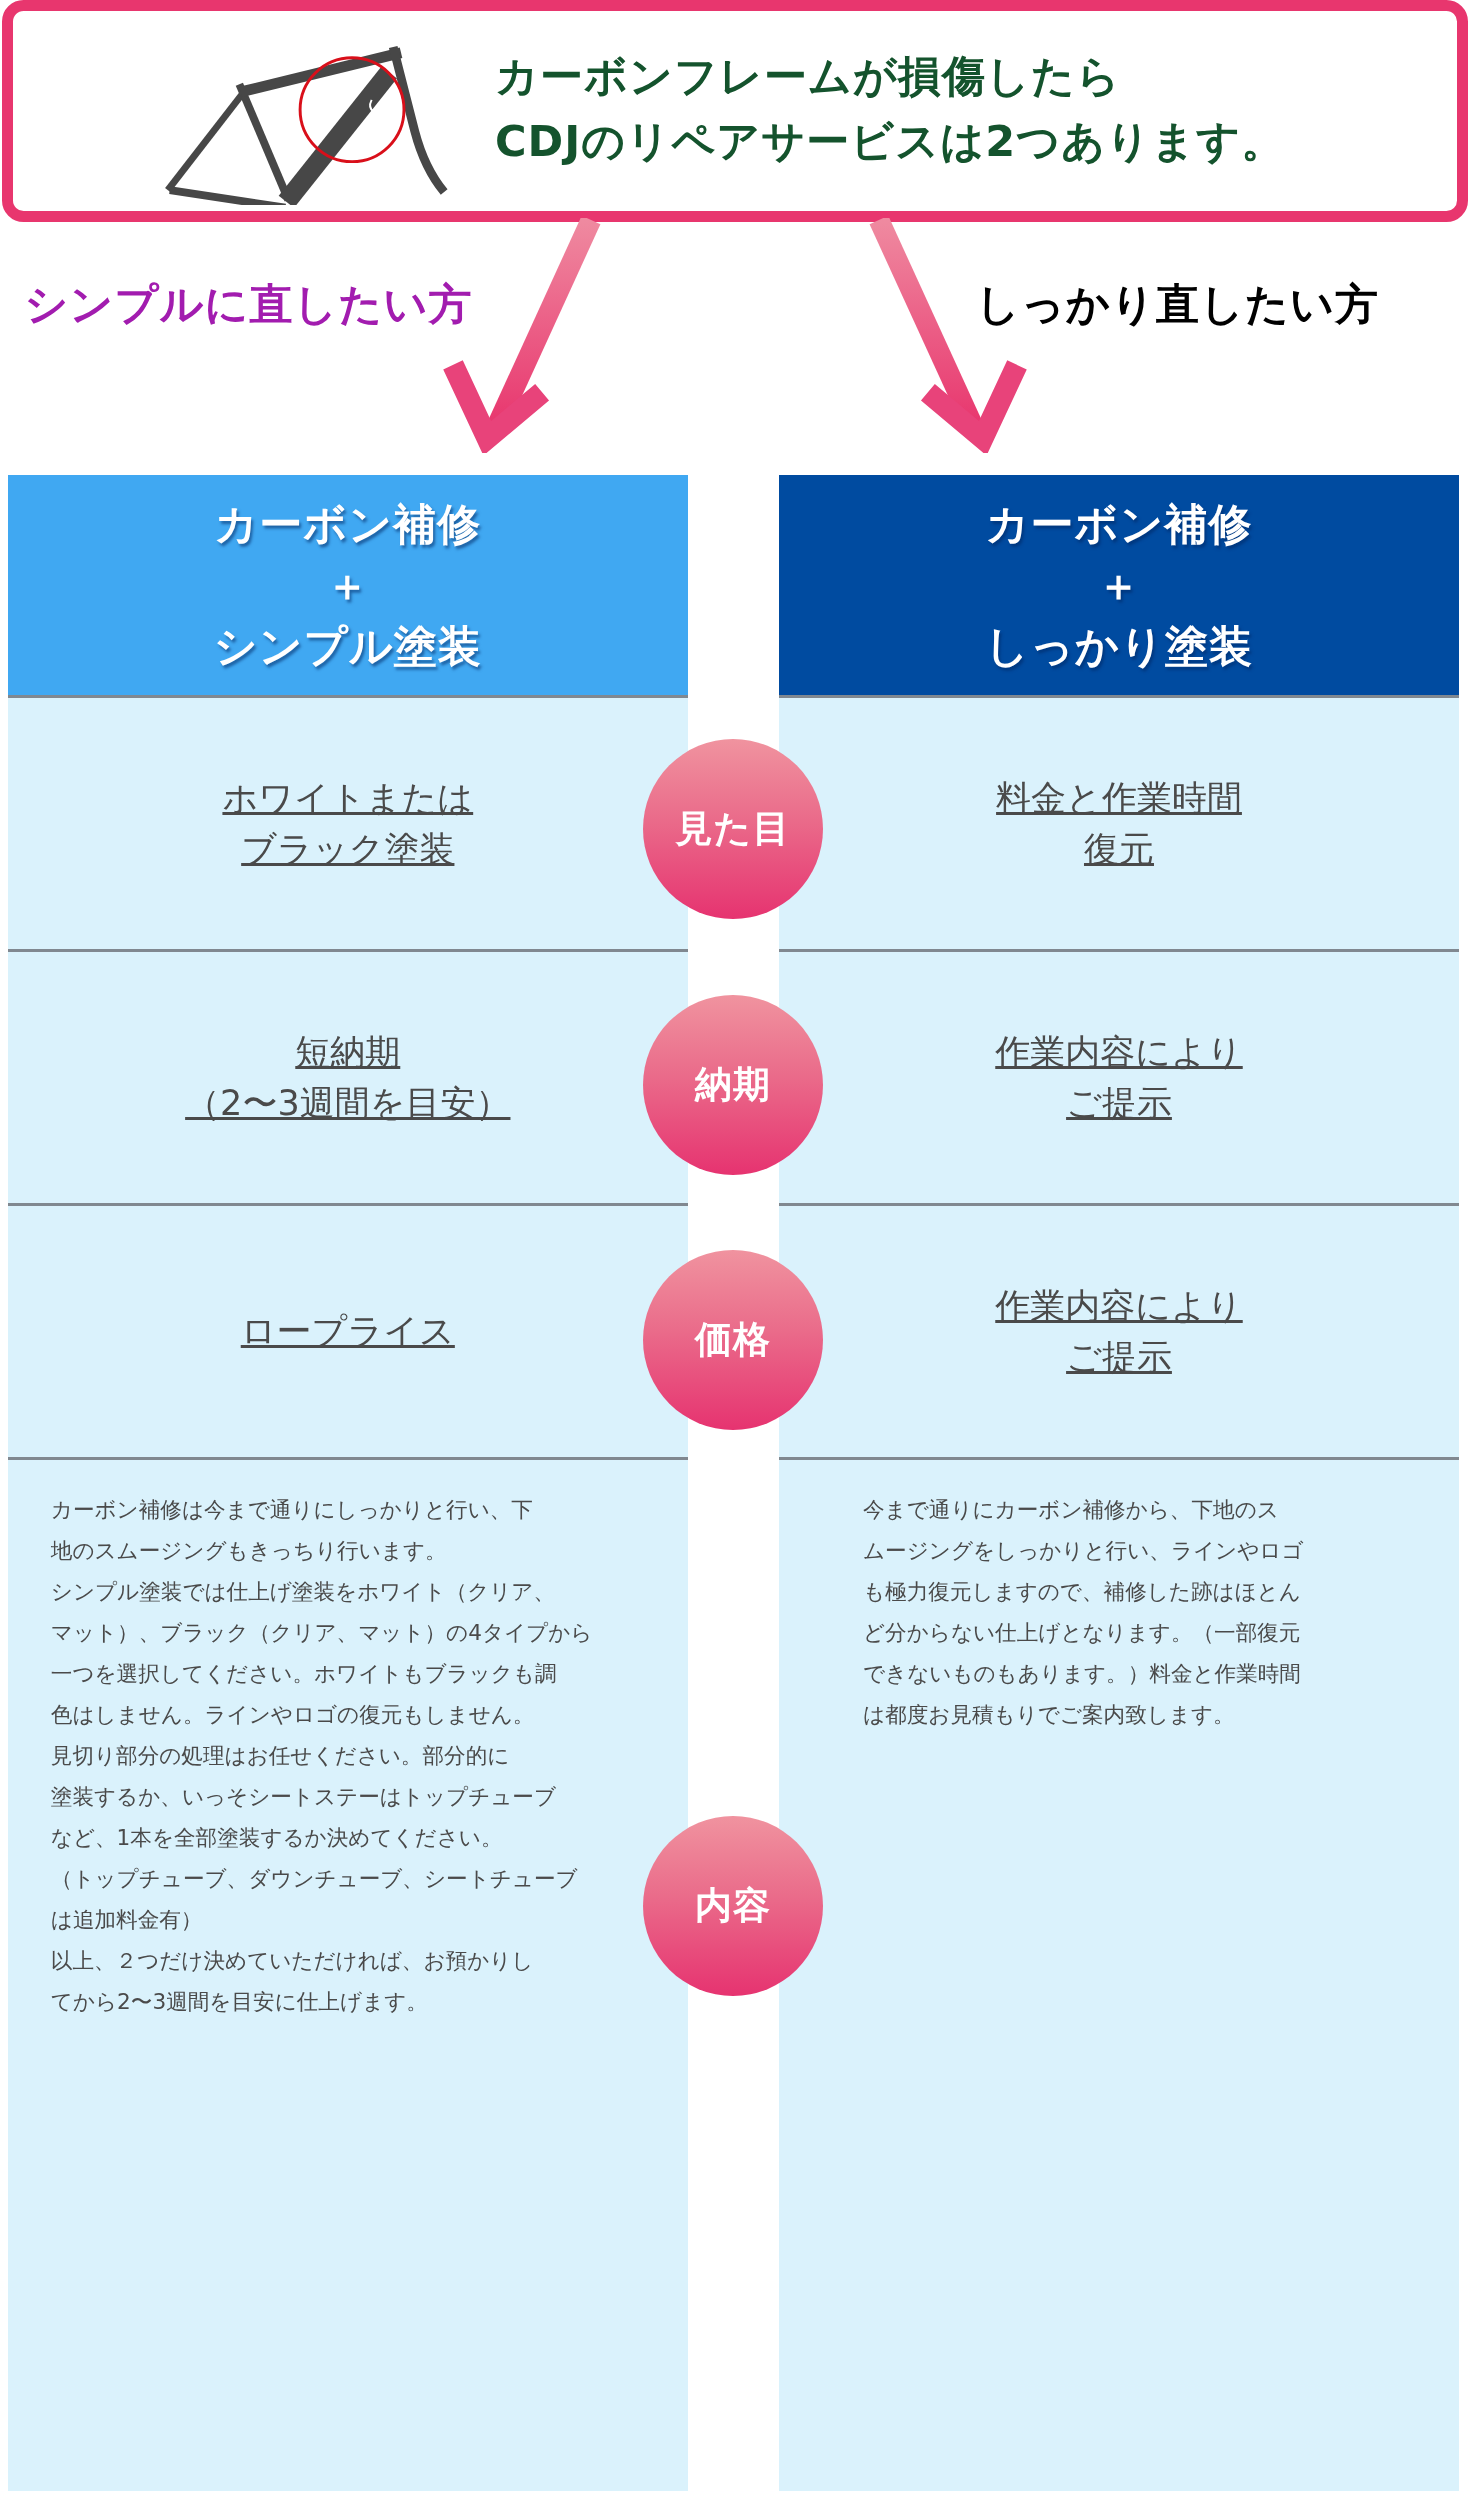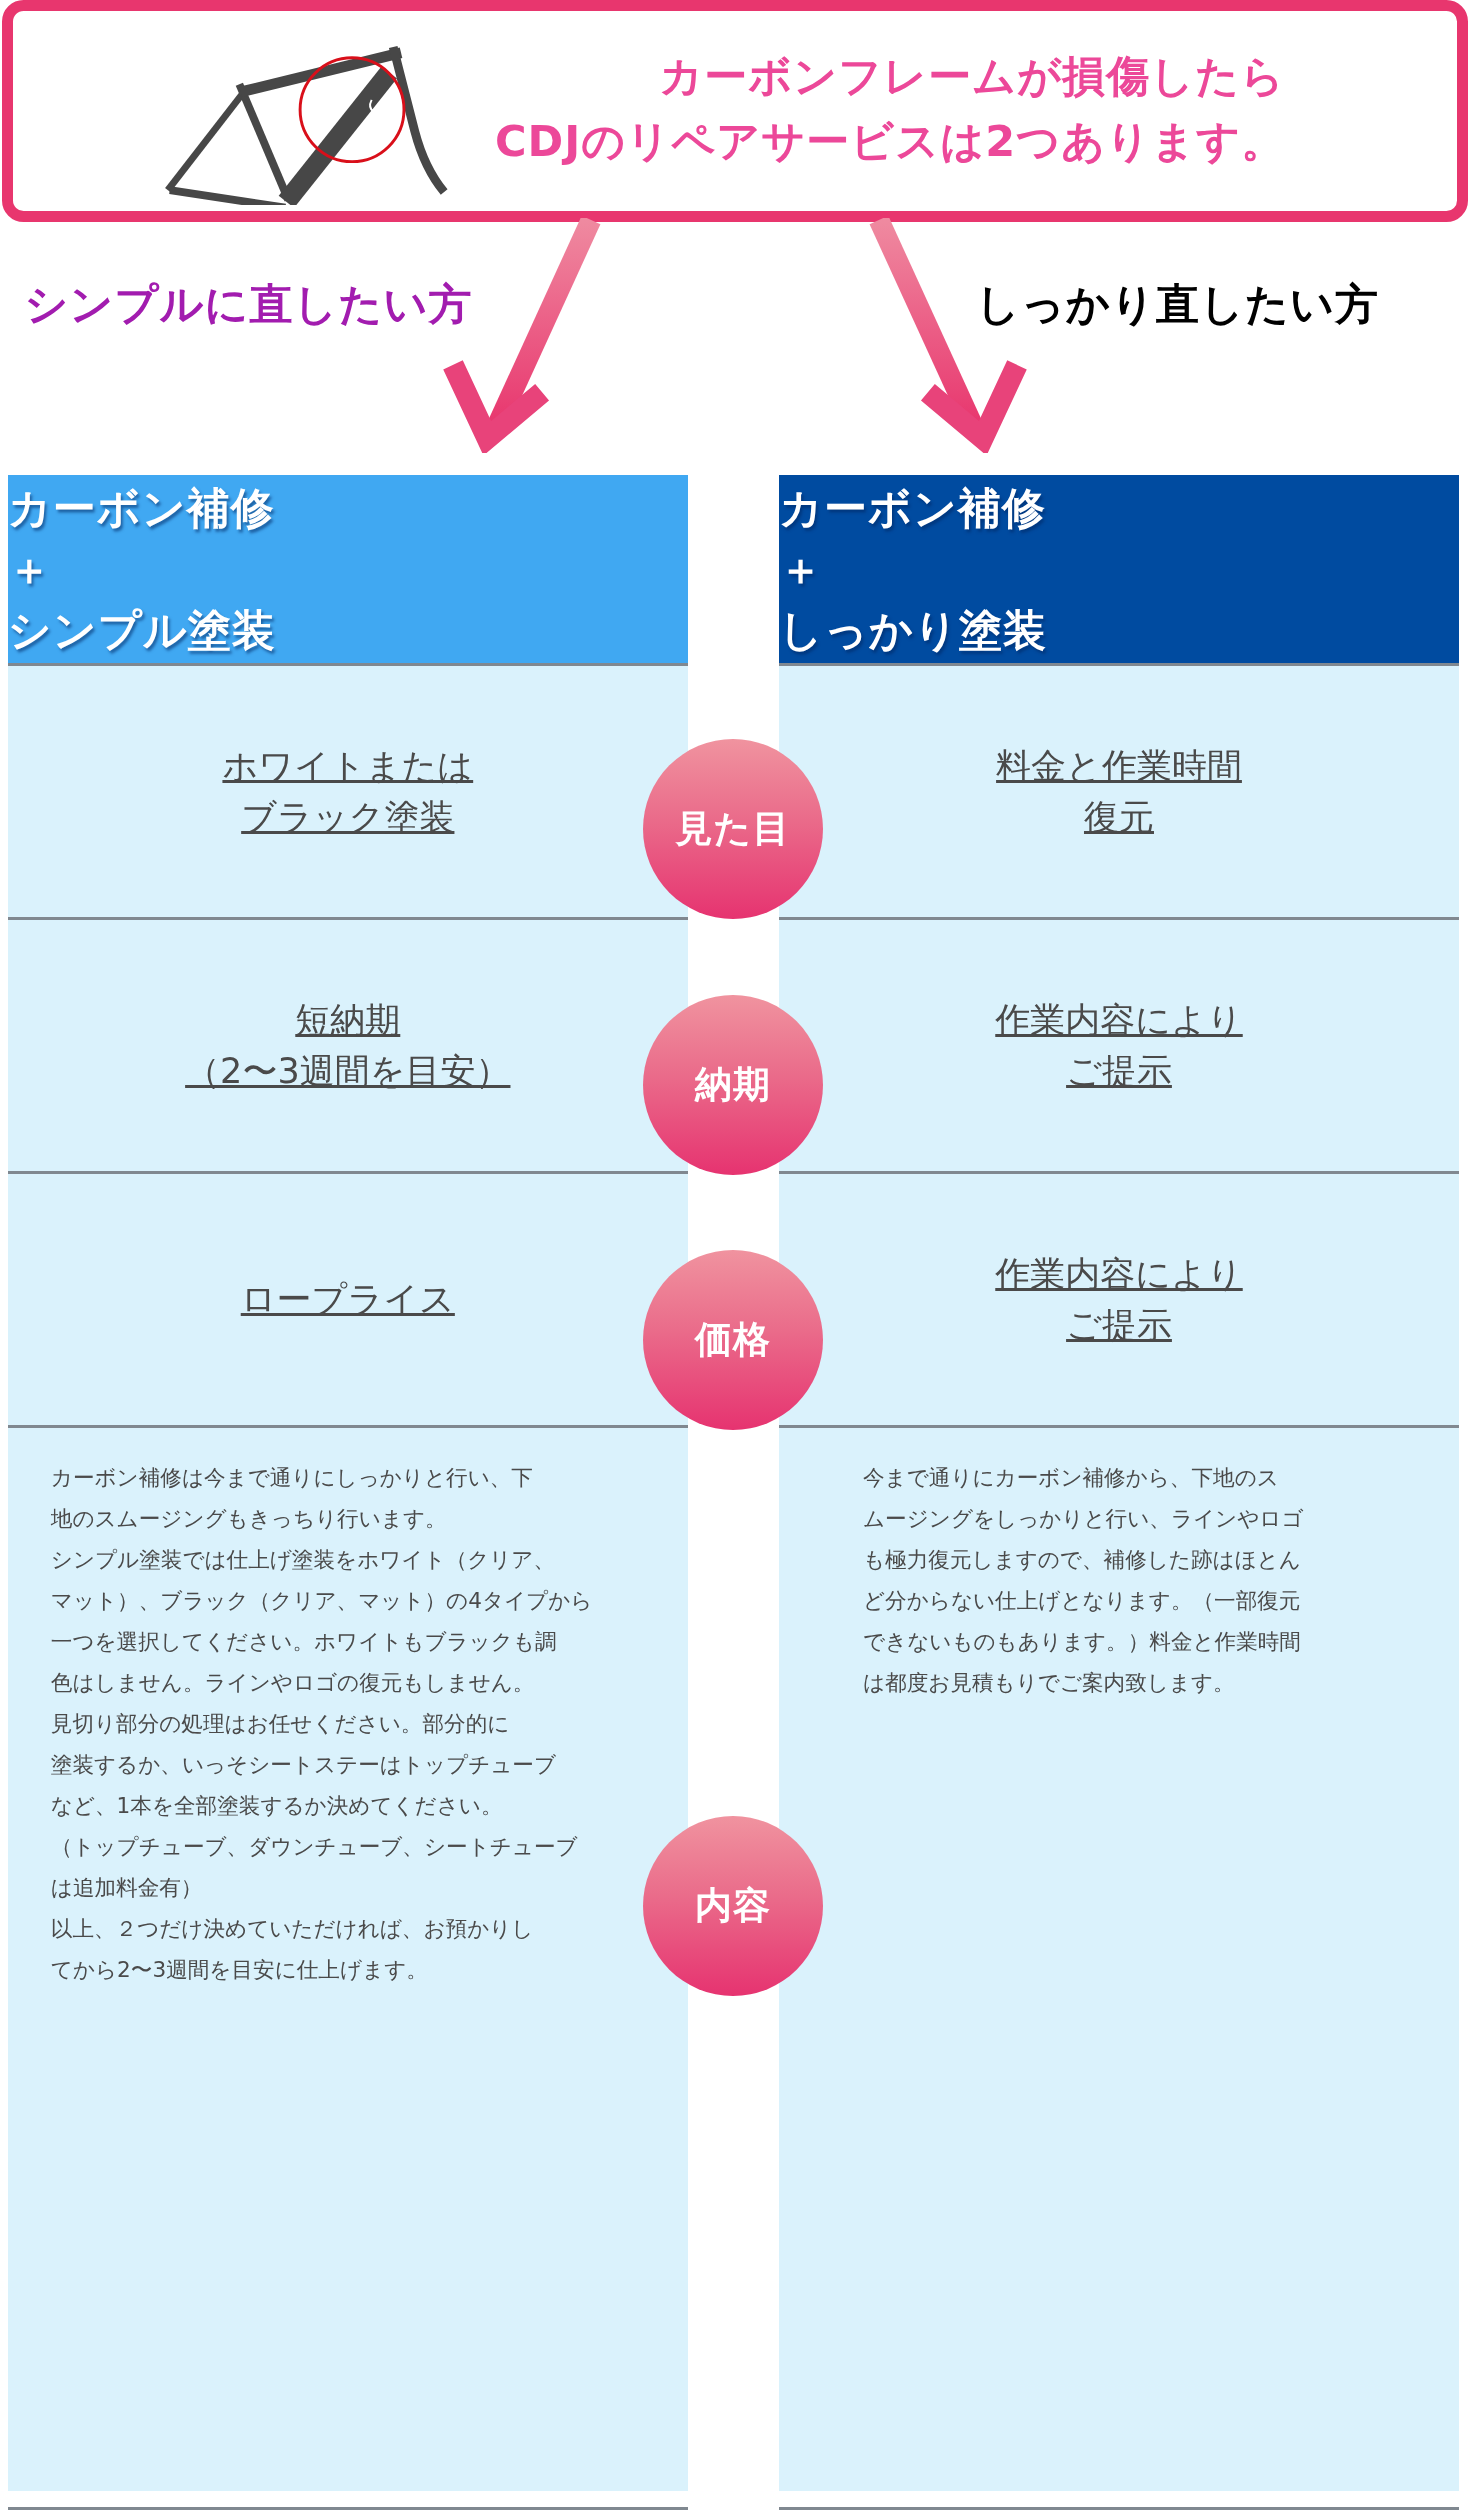--- a/index.html
+++ b/index.html
@@ -7,41 +7,40 @@
   body { position: relative; font-family: "DejaVu Sans", "Liberation Sans", sans-serif; color: #4a4a4a; }
 
   
   .banner {
     position: absolute; left: 2px; top: 0; width: 1466px; height: 222px;
     border: 11.8px solid #e8366e; border-radius: 21.6px; background: #fff;
   }
   .frame-icon { position: absolute; left: 145px; top: 21.6px; width: 294px; height: 172px; }
   .banner-title {
     position: absolute; left: 482px; top: 33px;
-    font-size: 43px; font-weight: bold; color: #ec4899; line-height: 65px; letter-spacing: 1px;
+    font-size: 43px; font-weight: bold; color: #14532d; line-height: 65px; letter-spacing: 1px;
     white-space: nowrap;
-    text-align: right;
   }
 
   
   .arrows { position: absolute; left: 0; top: 218px; width: 1470px; height: 235px; }
 
   
   .subtitle {
     position: absolute; top: 276px; font-size: 43px; font-weight: bold; white-space: nowrap; letter-spacing: 1px;
   }
   .subtitle.left { left: 24.5px; color: #a21caf; }
   .subtitle.right { left: 976px; color: #000000; }
 
   
   .col { position: absolute; top: 475px; width: 680px; height: 2016px; background: #daf2fc; }
   .col.left { left: 7.8px; }
   .col.right { left: 779px; }
   .col-head {
-    height: 191px; display: flex; flex-direction: column; align-items: flex-start; justify-content: center;
+    height: 223px; display: flex; flex-direction: column; align-items: center; justify-content: center;
     color: #fff; font-weight: bold; font-size: 43px; line-height: 61px; letter-spacing: 1px;
     text-shadow: 2px 2.9px 2.9px rgba(0,40,100,0.55);
     border-bottom: 3.9px solid #808890;
   }
   .col.left .col-head { background: #40a8f2; }
   .col.right .col-head { background: #004ba0; }
 
   .row {
     height: 254px; display: flex; align-items: center; justify-content: center; text-align: center;
     font-size: 35px; line-height: 51px; color: #4a4a4a; border-bottom: 3.9px solid #808890;

